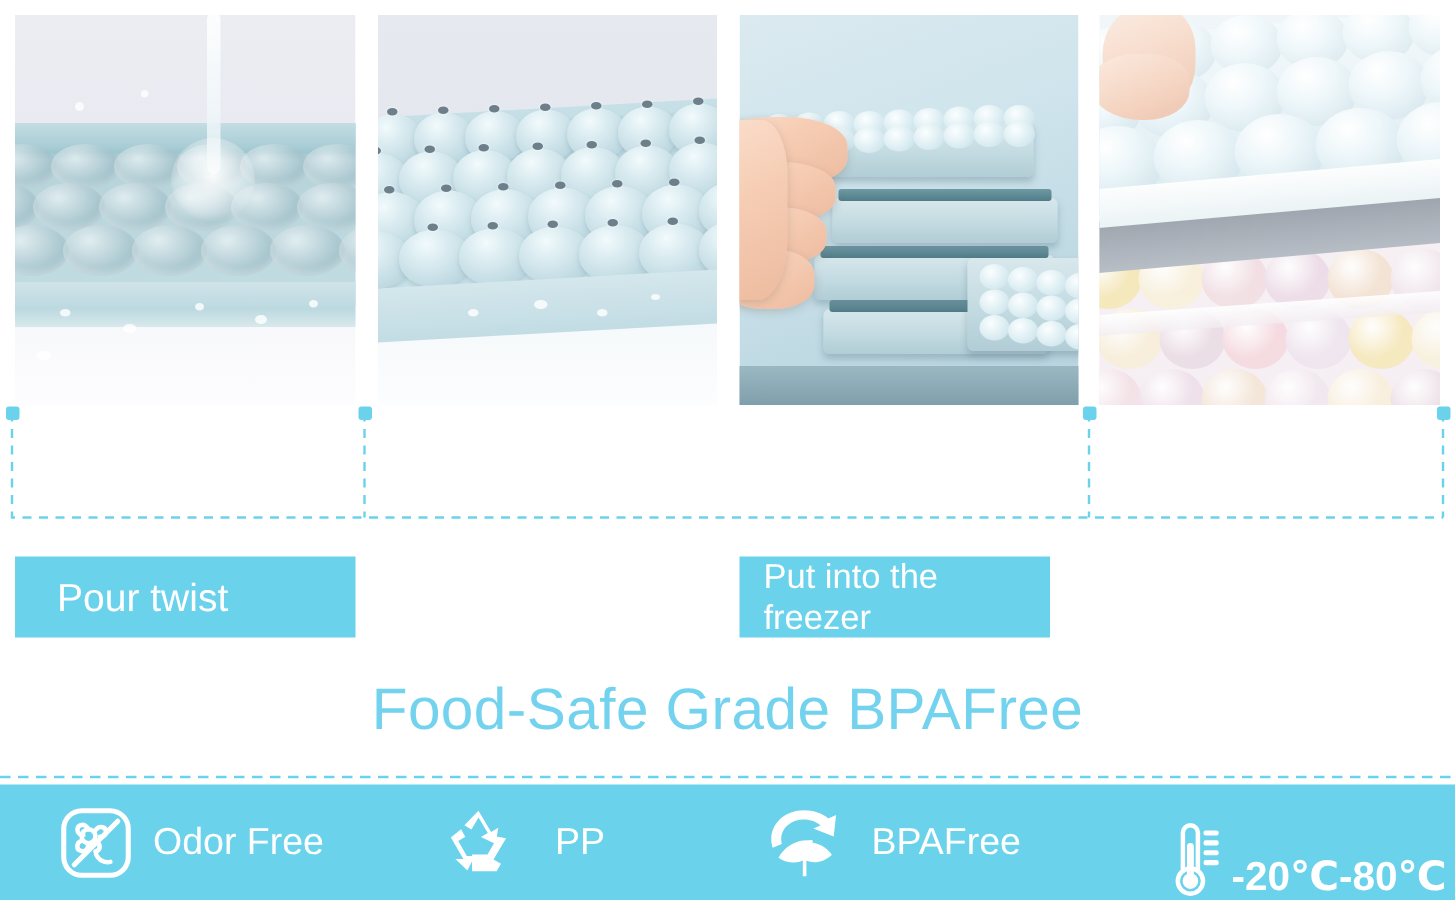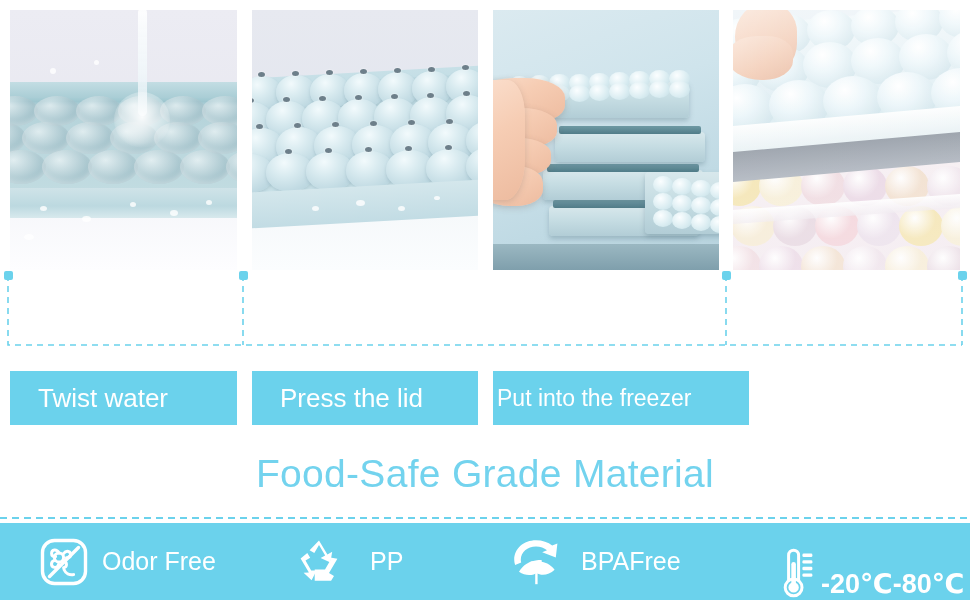--- a/index.html
+++ b/index.html
@@ -308,30 +308,27 @@
     </g>
     <g fill="#6bd2ec">
       <rect x="4" y="271" width="9" height="9" rx="2"></rect>
       <rect x="239" y="271" width="9" height="9" rx="2"></rect>
       <rect x="722" y="271" width="9" height="9" rx="2"></rect>
       <rect x="958" y="271" width="9" height="9" rx="2"></rect>
     </g>
   </svg>
 
   <div class="steplabel" style="left: 10px; top: 371px; width: 227px; padding-left: 28px; font-size: 26px; background: rgb(107, 210, 236); color: rgb(255, 255, 255);">
-    <span>Twist water</span>
-  </div>
-  <div class="steplabel" style="left: 252px; top: 371px; width: 226px; padding-left: 28px; font-size: 26px; background: rgb(107, 210, 236); color: rgb(255, 255, 255);">
-    <span>Press the lid</span>
-  </div>
-  <div class="steplabel" style="left: 493px; top: 371px; width: 256px; padding-left: 4px; font-size: 23px; background: rgb(107, 210, 236); color: rgb(255, 255, 255);">
+    <span>Pour twist</span>
+  </div>
+  <div class="steplabel" style="left: 493px; top: 371px; width: 207px; padding-left: 16px; font-size: 23px; background: rgb(107, 210, 236); color: rgb(255, 255, 255);">
     <span>Put into the freezer</span>
   </div>
 
-  <div class="headline" style="color: rgb(115, 211, 238);">Food-Safe Grade Material</div>
+  <div class="headline" style="color: rgb(115, 211, 238);">Food-Safe Grade BPAFree</div>
 
   <svg class="dashline" viewBox="0 0 970 2" preserveAspectRatio="none">
     <line x1="0" y1="1" x2="970" y2="1" stroke="#6bd2ec" stroke-width="2" stroke-dasharray="7 5"></line>
   </svg>
 
   <div class="featurebar" style="background: rgb(107, 210, 236);">
 
     <div class="feature" style="left:38px;">
       <svg class="ficon" width="52" height="52" viewBox="0 0 52 52">
         <rect x="4.5" y="4.5" width="43" height="43" rx="12" ry="12" fill="none" stroke="#ffffff" stroke-width="3.4"></rect>

